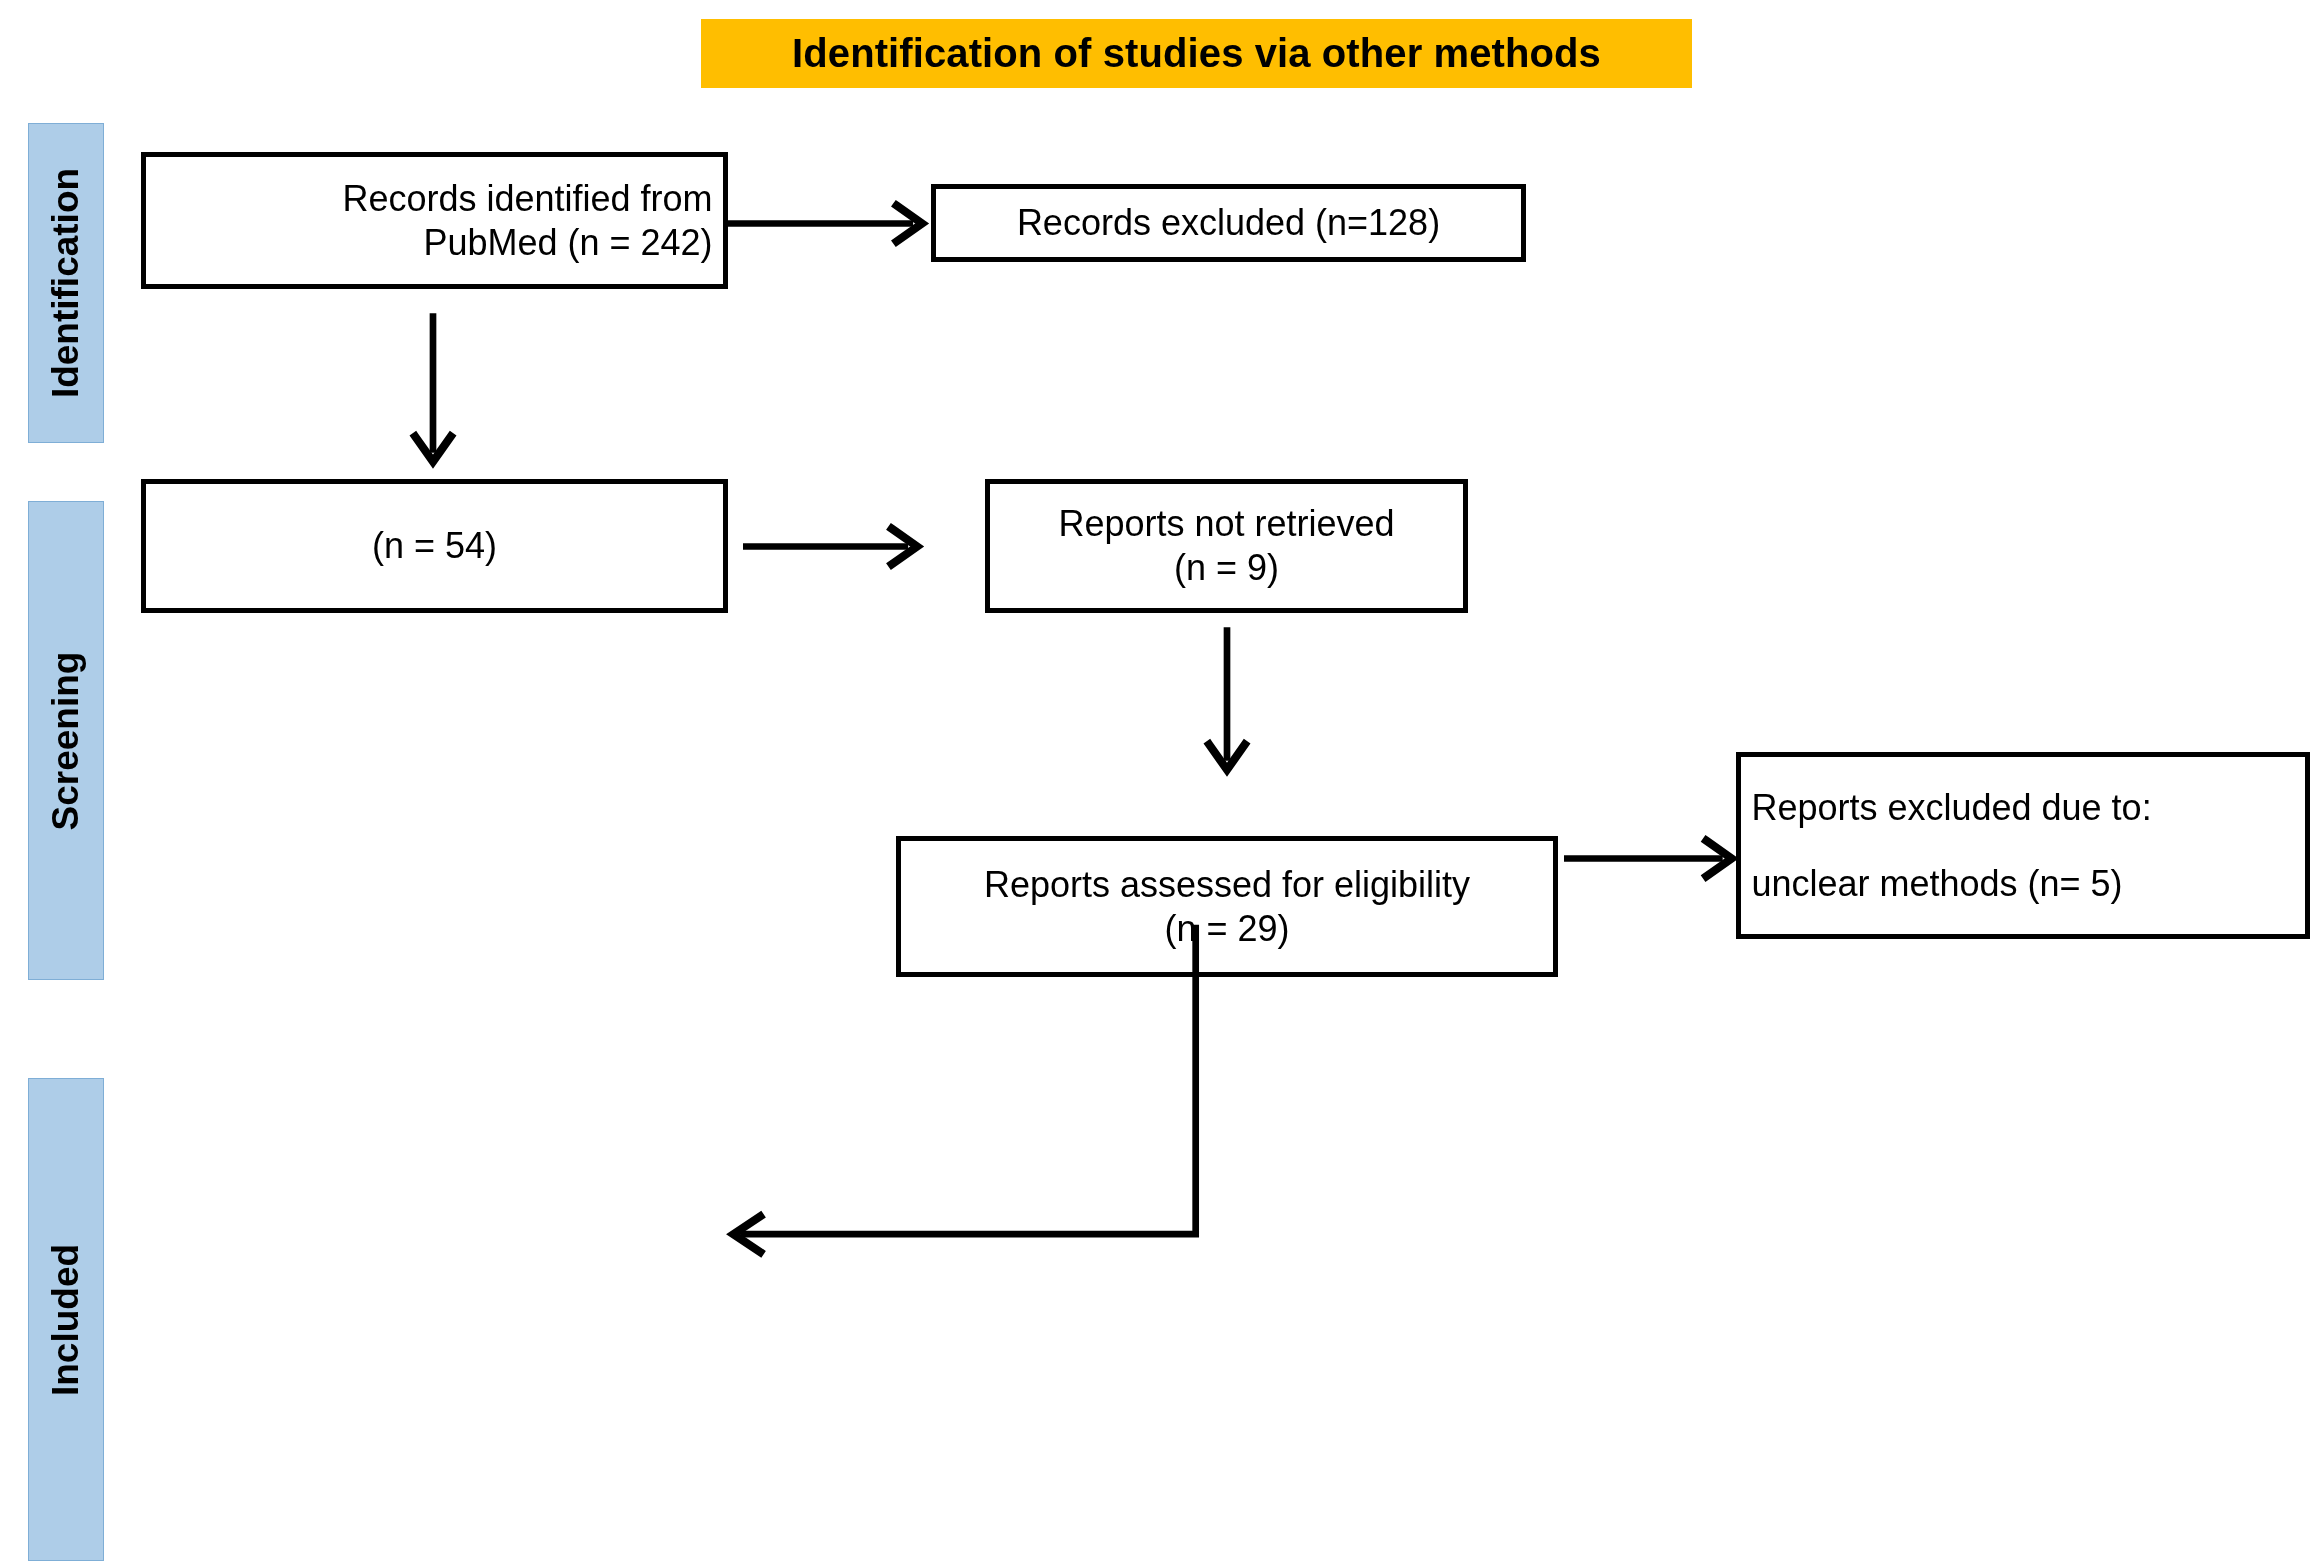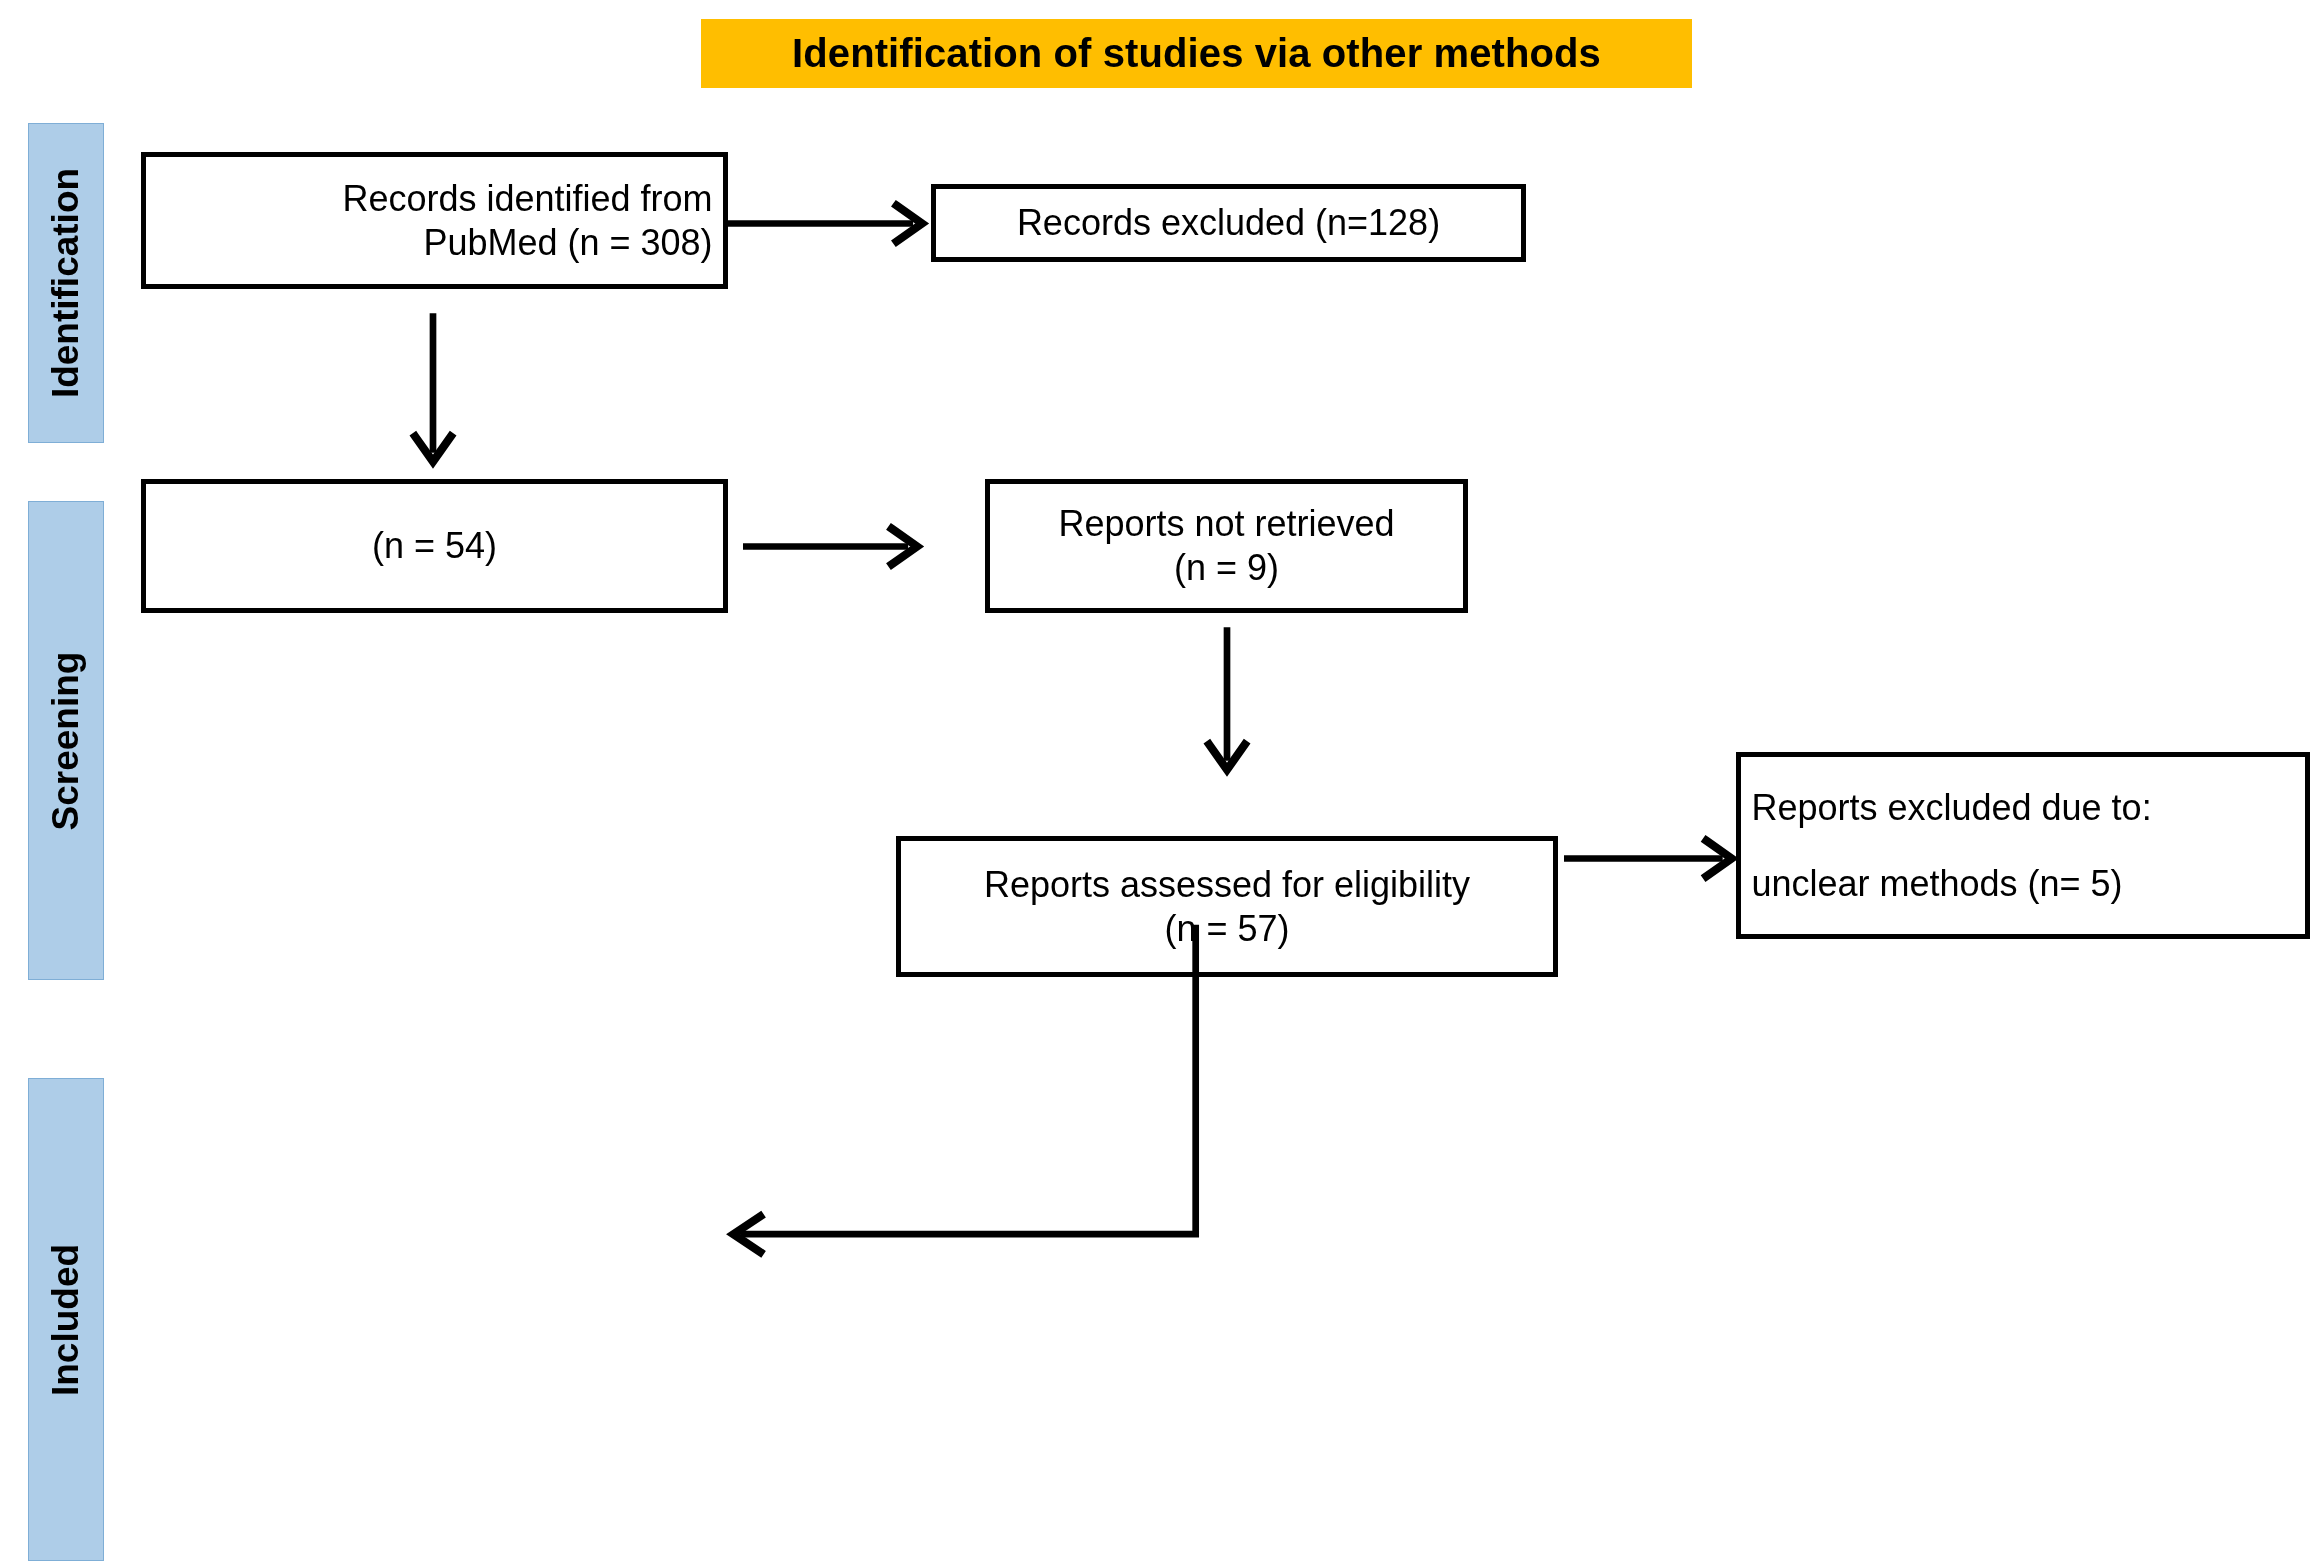--- a/index.html
+++ b/index.html
@@ -101,21 +101,21 @@
   <div class="stage" style="left:28px; top:501px; width:76px; height:479px;">
     <span class="stage-label">Screening</span>
   </div>
 
   <div class="stage" style="left:28px; top:1078px; width:76px; height:483px;">
     <span class="stage-label">Included</span>
   </div>
 
   <div class="node" style="left:141px; top:152px; width:587px; height:137px;align-items:flex-end;">
     <div class="node-line">Records identified from</div>
-    <div class="node-line">PubMed (n = 308)</div>
+    <div class="node-line">PubMed (n = 242)</div>
   </div>
 
   <div class="connector" style="left:727px; top:201px; width:201px; height:45px;">
     <svg width="201" height="45" viewBox="0 0 270 60">
       <line x1="0" y1="30" x2="250" y2="30" stroke="#000" stroke-width="9"></line>
       <polyline points="228,6 262,30 228,54" fill="none" stroke="#000" stroke-width="11" stroke-linecap="square" stroke-linejoin="miter"></polyline>
     </svg>
   </div>
 
   <div class="node" style="left:931px; top:184px; width:595px; height:78px;">
@@ -147,21 +147,21 @@
 
   <div class="connector" style="left:1204px; top:627px; width:46px; height:149px;">
     <svg width="46" height="149" viewBox="0 0 62 200">
       <line x1="31" y1="0" x2="31" y2="180" stroke="#000" stroke-width="9"></line>
       <polyline points="7,158 31,192 55,158" fill="none" stroke="#000" stroke-width="11" stroke-linecap="square" stroke-linejoin="miter"></polyline>
     </svg>
   </div>
 
   <div class="node" style="left:896px; top:788px; width:662px; height:141px;margin-top:48px;">
     <div class="node-line">Reports assessed for eligibility</div>
-    <div class="node-line">(n = 57)</div>
+    <div class="node-line">(n = 29)</div>
   </div>
 
   <div class="connector" style="left:1564px; top:836px; width:178px; height:45px;">
     <svg width="178" height="45" viewBox="0 0 240 60">
       <line x1="0" y1="30" x2="214" y2="30" stroke="#000" stroke-width="9"></line>
       <polyline points="192,6 226,30 192,54" fill="none" stroke="#000" stroke-width="11" stroke-linecap="square" stroke-linejoin="miter"></polyline>
     </svg>
   </div>
 
   <div class="node left-align" style="left:1736px; top:752px; width:574px; height:187px;gap:32px;">

